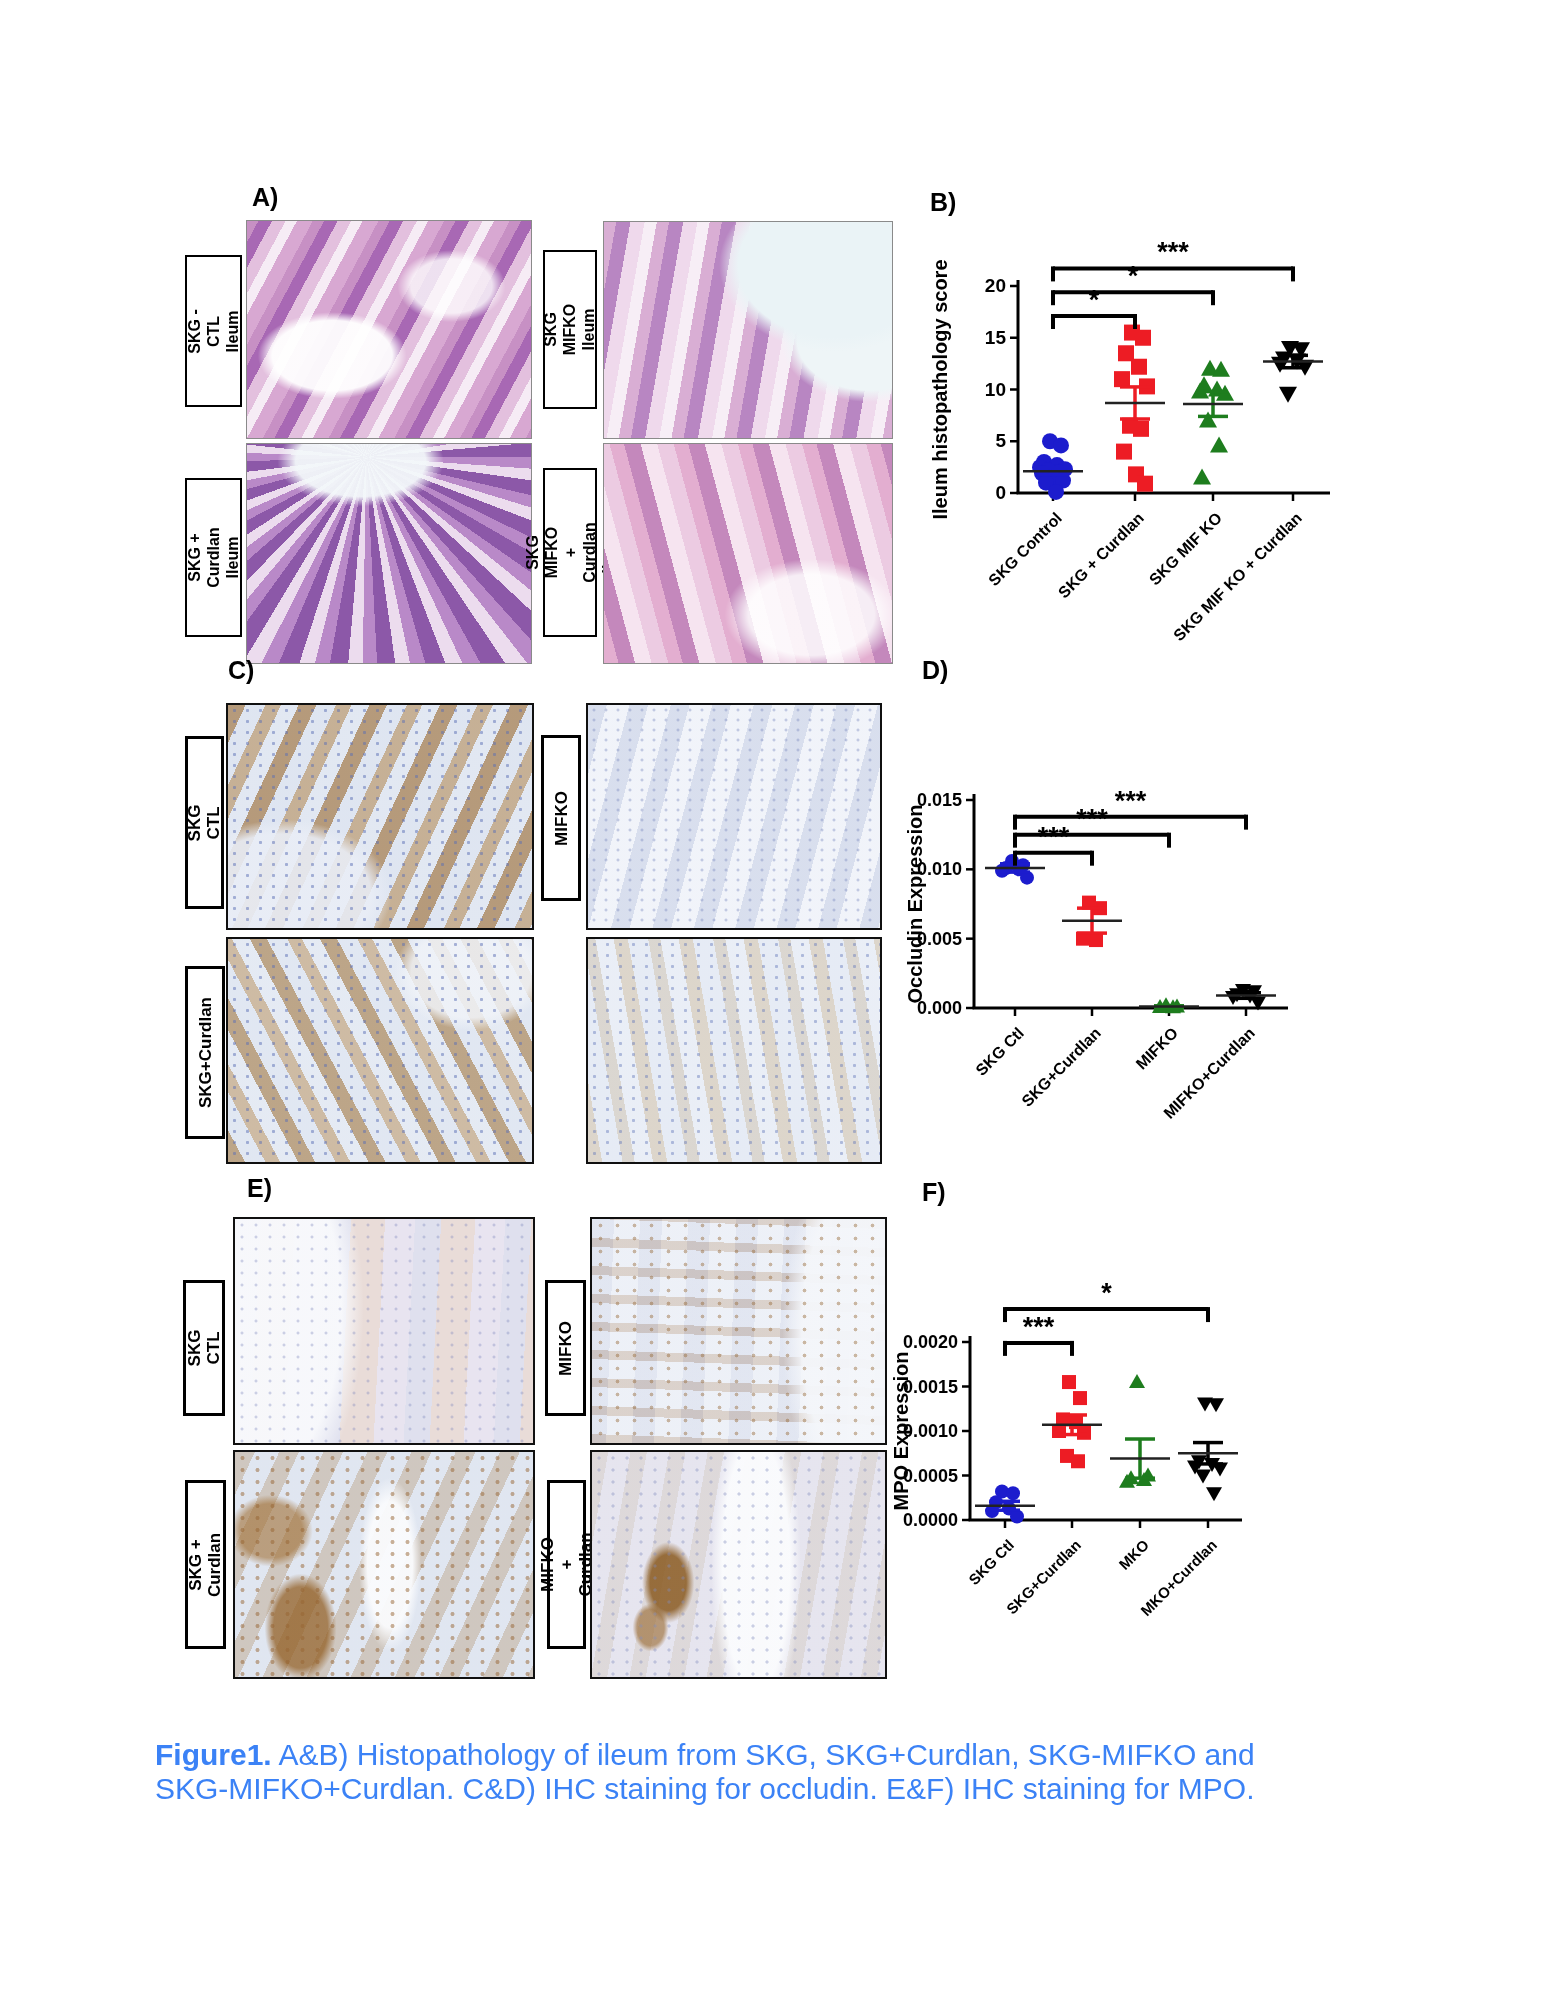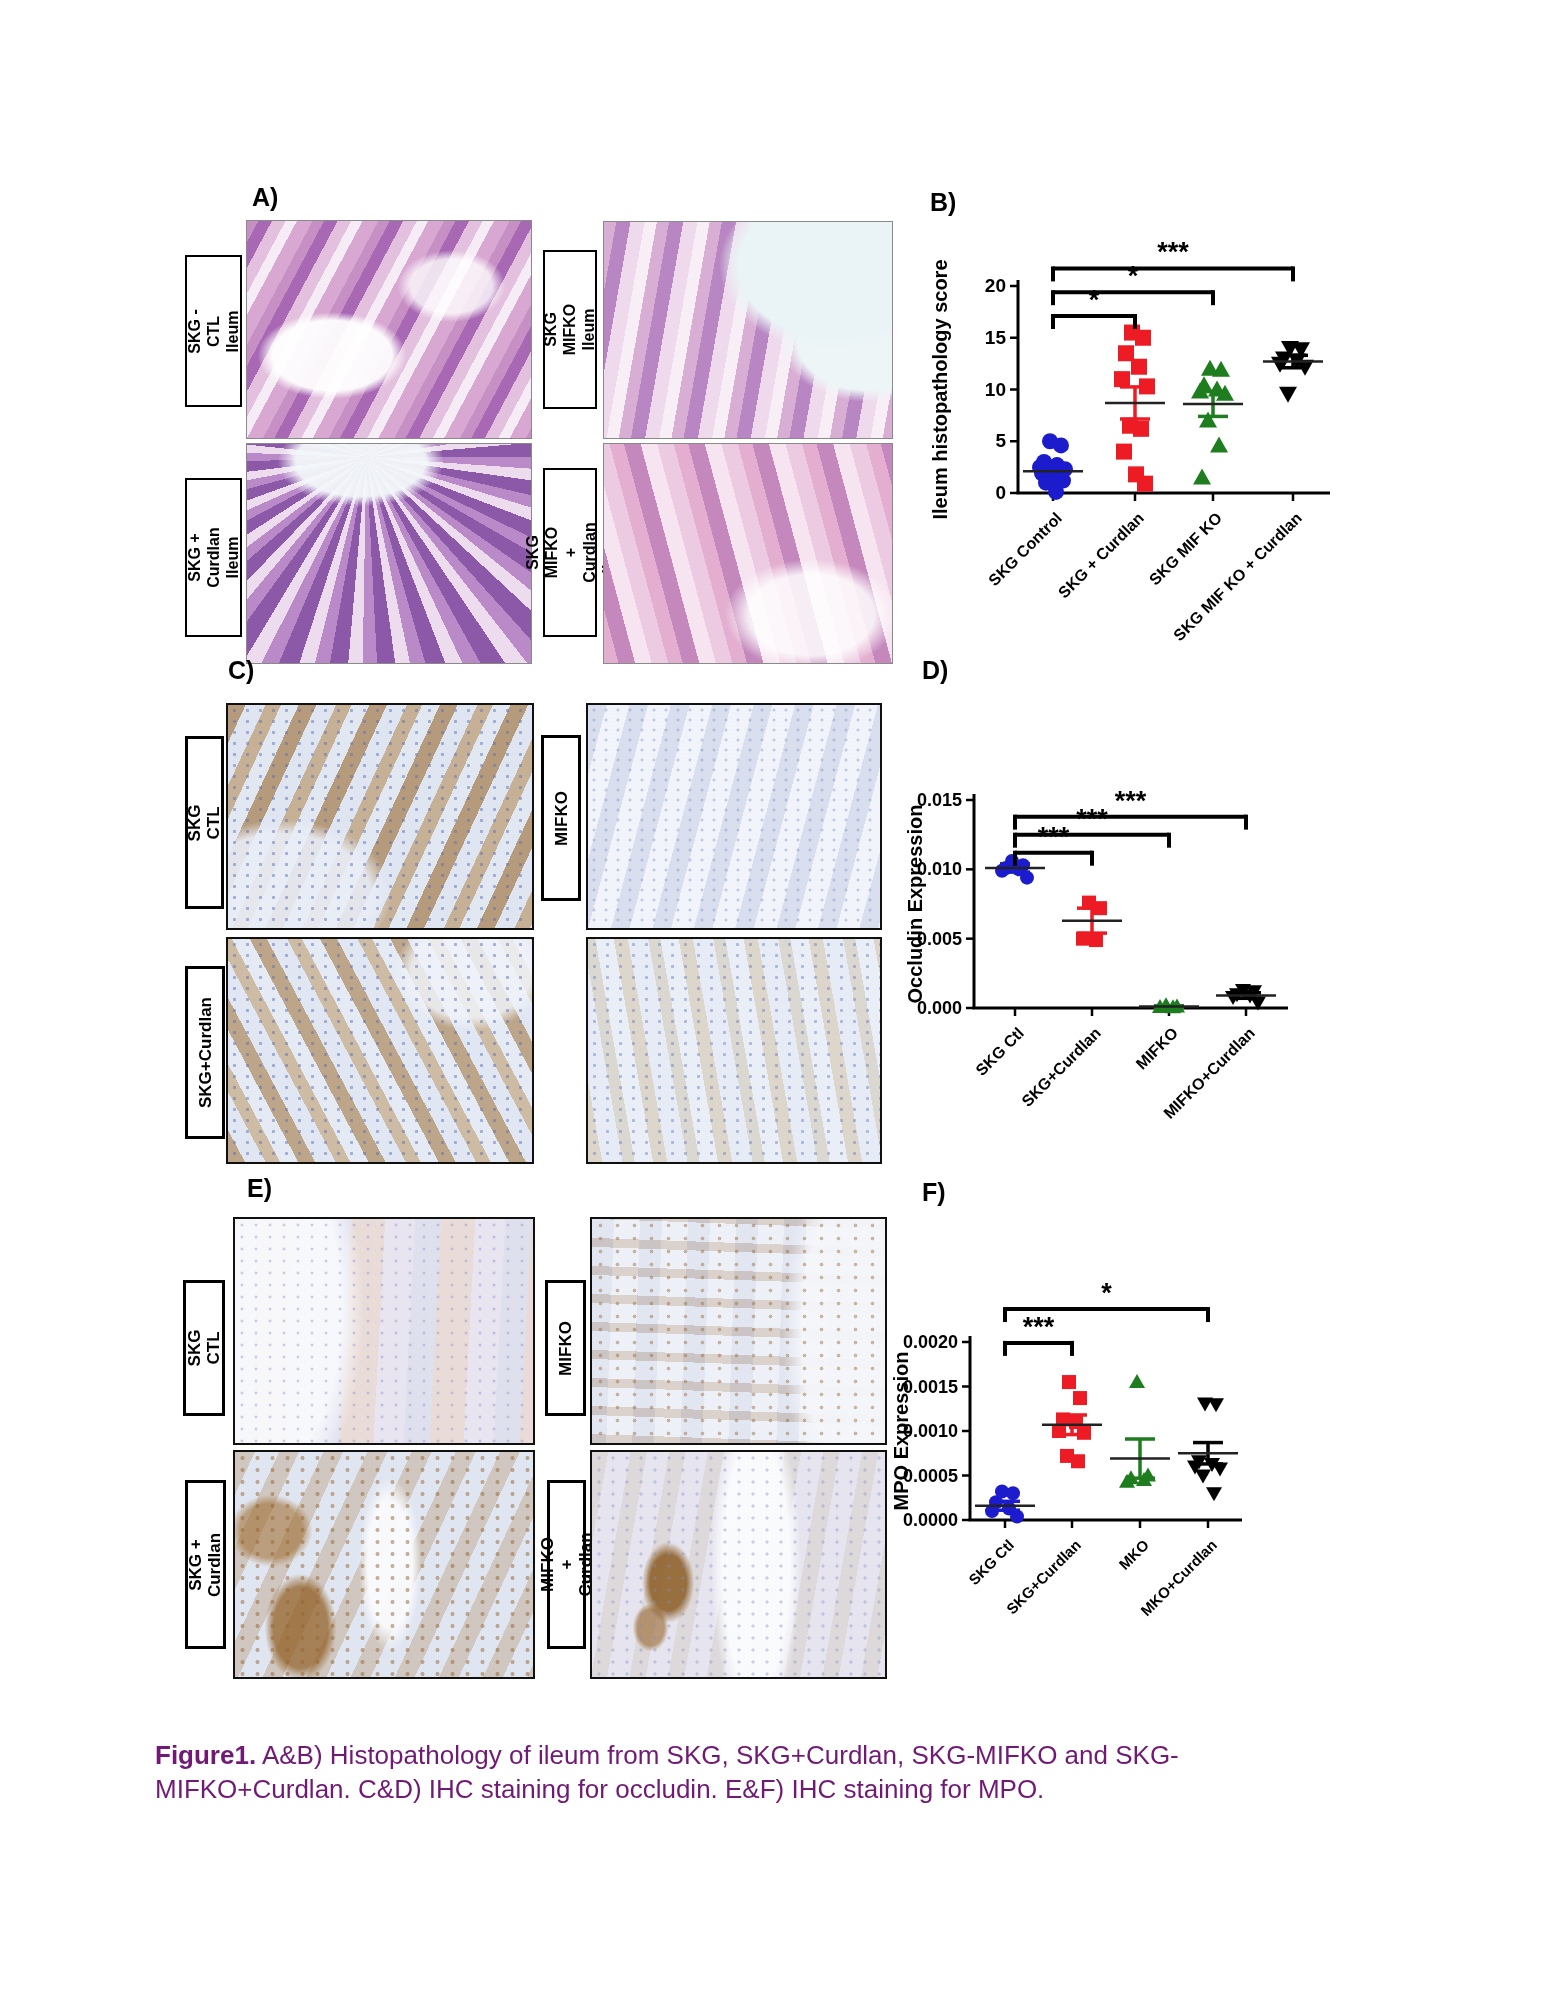--- a/index.html
+++ b/index.html
@@ -70,21 +70,21 @@
     background-size:15px 12px,auto,auto,auto,auto;}
   .eim4{background-color:#e6e4ee;background-image:
     radial-gradient(circle, rgba(130,140,190,.4) 1.3px, transparent 1.9px),
     radial-gradient(ellipse 45px 70px at 26% 58%, rgba(138,90,32,.85) 0 40%, transparent 58%),
     radial-gradient(ellipse 30px 40px at 20% 78%, rgba(150,100,40,.6) 0 45%, transparent 60%),
     radial-gradient(ellipse 70px 260px at 56% 50%, rgba(250,251,253,.97) 0 48%, transparent 64%),
     repeating-linear-gradient(100deg, rgba(205,195,180,.35) 0 16px, rgba(230,230,240,.4) 16px 38px);
     background-size:14px 12px,auto,auto,auto,auto;}
   svg text{font-family:"Liberation Sans",sans-serif;fill:#000;}
   #caption{position:absolute;left:155px;top:1738px;width:1170px;
-           font-size:26px;line-height:34px;color:#701a75;}
+           font-size:30px;line-height:34px;color:#3b82f6;}
   #caption b{font-weight:700;}
 </style>
 </head>
 <body>
 
 <div id="page">
 
   <div class="ptag" style="left:252px;top:183px">A)</div>
   <div class="vbox" style="left:185px;top:255px;width:53px;height:148px">
     <span>SKG - CTL

